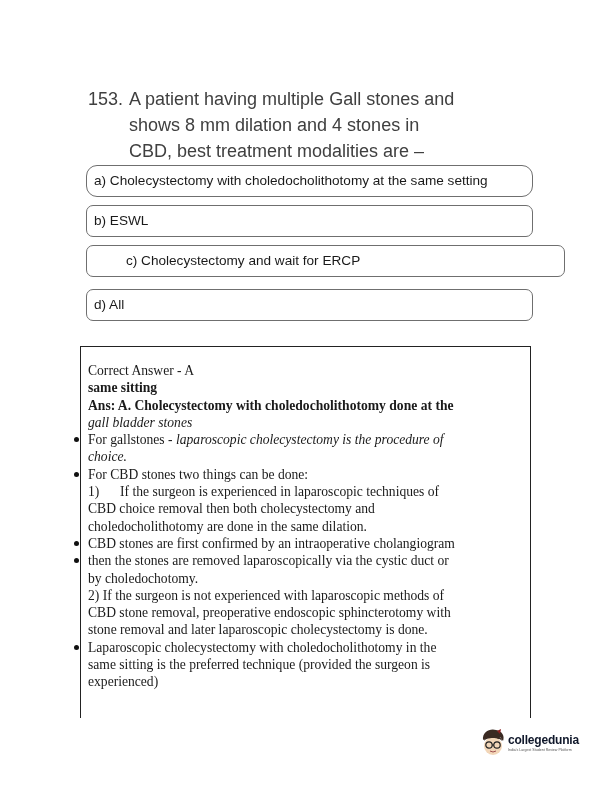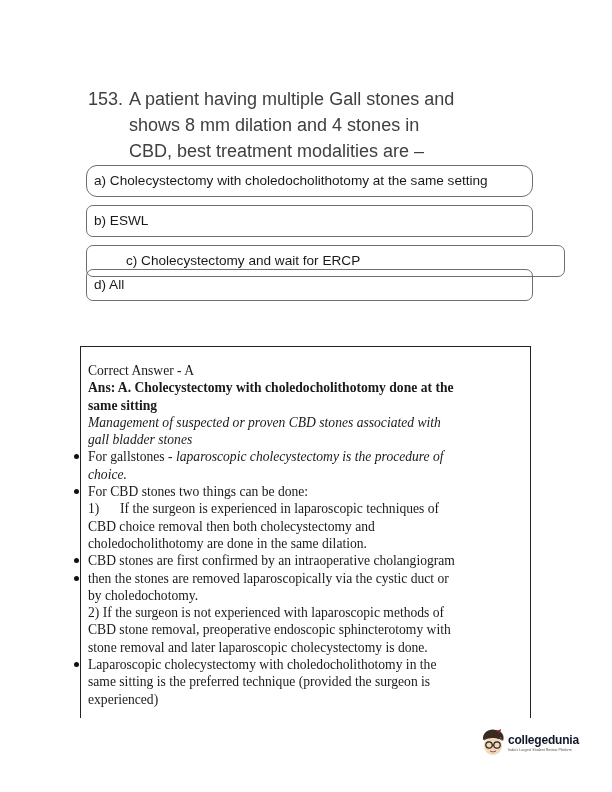--- a/index.html
+++ b/index.html
@@ -121,29 +121,28 @@
 
 <div class="question">
   <span class="line first"><span class="num">153.</span><span>A patient having multiple Gall stones and</span></span>
   <span class="line">shows 8 mm dilation and 4 stones in</span>
   <span class="line">CBD, best treatment modalities are –</span>
 </div>
 
 <div class="option" style="top:165px;border-radius:11px;">a) Cholecystectomy with choledocholithotomy at the same setting</div>
 <div class="option" style="top:205px;">b) ESWL</div>
 <div class="option" style="top:245px;padding-left:39px;">c) Cholecystectomy and wait for ERCP</div>
-<div class="option" style="top:269px;">d) All</div>
+<div class="option" style="top:289px;">d) All</div>
 
 <div class="answer-box"></div>
 
 <div class="answer-content">
   <span class="row">Correct Answer - A</span>
+  <span class="row bold">same sitting</span>
   <span class="row bold">Ans: A. Cholecystectomy with choledocholithotomy done at the</span>
-  <span class="row bold">same sitting</span>
-  <span class="row ital">Management of suspected or proven CBD stones associated with</span>
   <span class="row ital">gall bladder stones</span>
   <span class="row"><span class="bullet"></span><span>For gallstones - </span><span class="ital">laparoscopic cholecystectomy is the procedure of</span></span>
   <span class="row ital">choice.</span>
   <span class="row"><span class="bullet"></span><span>For CBD stones two things can be done:</span></span>
   <span class="row"><span class="tab1">1)</span><span>If the surgeon is experienced in laparoscopic techniques of</span></span>
   <span class="row">CBD choice removal then both cholecystectomy and</span>
   <span class="row">choledocholithotomy are done in the same dilation.</span>
   <span class="row"><span class="bullet"></span><span>CBD stones are first confirmed by an intraoperative cholangiogram</span></span>
   <span class="row"><span class="bullet"></span><span>then the stones are removed laparoscopically via the cystic duct or</span></span>
   <span class="row">by choledochotomy.</span>

